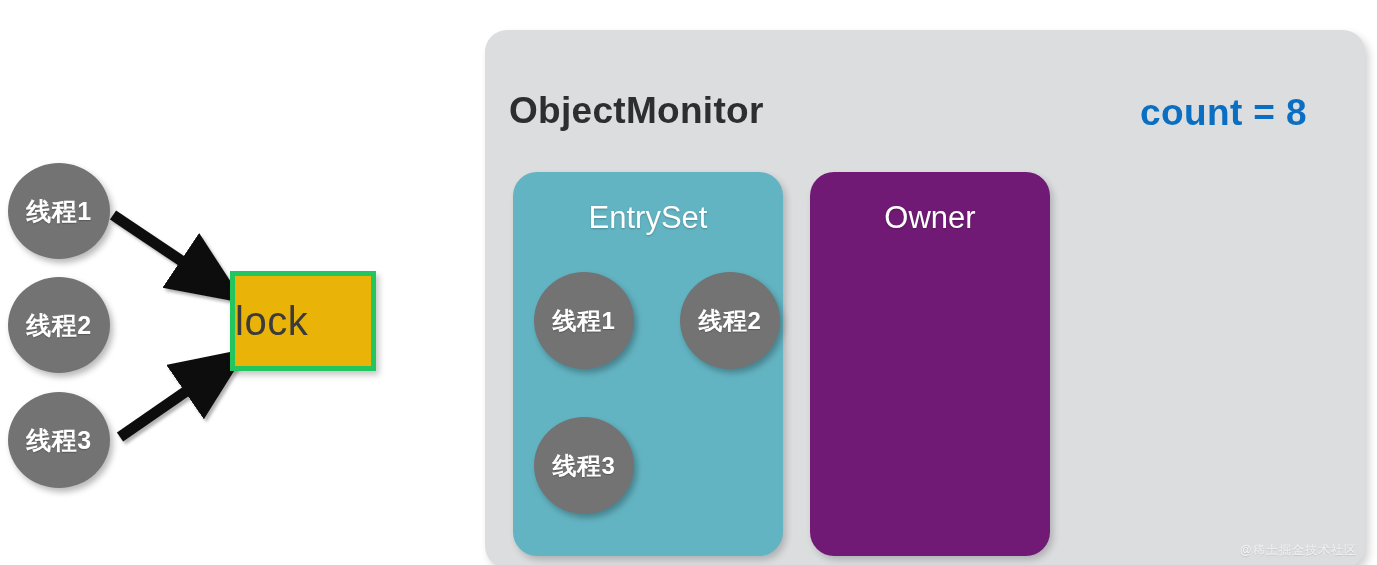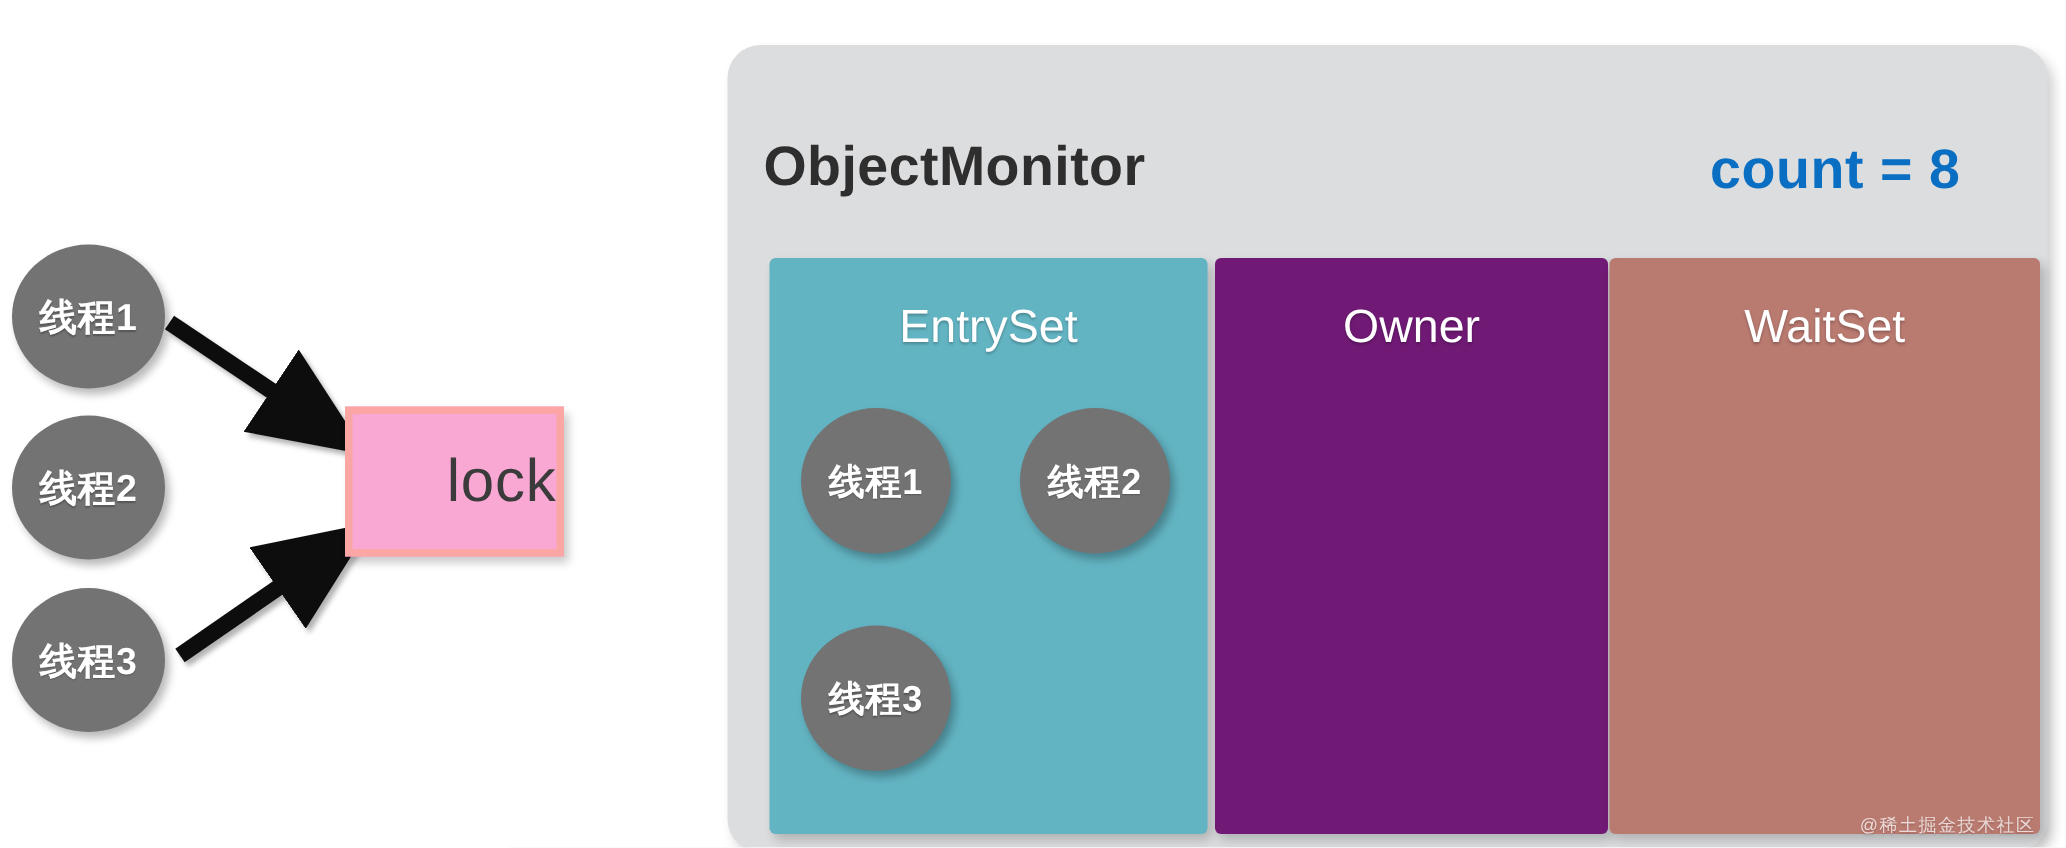--- a/index.html
+++ b/index.html
@@ -41,26 +41,26 @@
   #thread-2 { left: 8px;  top: 277px; }
   #thread-3 { left: 8px;  top: 392px; }
 
   
   #lock-box {
     position: absolute;
     left: 230px;
     top: 271px;
     width: 146px;
     height: 100px;
-    background: #f9a8d4;
-    border: 5px solid #fca5a5;
+    background: #eab308;
+    border: 5px solid #22c55e;
     box-sizing: border-box;
     display: flex;
     align-items: center;
-    justify-content: flex-end;
+    justify-content: flex-start;
     box-shadow: 3px 4px 6px rgba(0,0,0,0.22);
   }
   #lock-label {
     font-size: 40px;
     color: #3b3b3b;
     font-weight: 400;
     letter-spacing: 0.5px;
   }
 
   
@@ -101,23 +101,22 @@
     font-size: 37px;
     font-weight: 600;
     color: #0a6fc2;
     letter-spacing: 0.4px;
     white-space: nowrap;
   }
 
   
   .region-box {
     position: absolute;
-    border-radius: 4px;
+    border-radius: 24px;
     box-shadow: 3px 4px 7px rgba(0,0,0,0.2);
-    padding-left: 22px;
   }
   .region-title {
     position: absolute;
     left: 0;
     right: 0;
     top: 28px;
     text-align: center;
     color: #ffffff;
     font-size: 31px;
     font-weight: 400;
@@ -233,21 +232,18 @@
       </div>
       <div class="thread-circle entry-thread" id="entry-thread-3">
         <span>线程3</span>
       </div>
     </div>
 
     <div class="region-box" id="owner-box">
       <div class="region-title">Owner</div>
     </div>
 
-    <div class="region-box" id="waitset-box">
-      <div class="region-title">WaitSet</div>
-    </div>
 
   </div>
 
   <div id="watermark">@稀土掘金技术社区</div>
 
 </div>
 
 </body></html>

